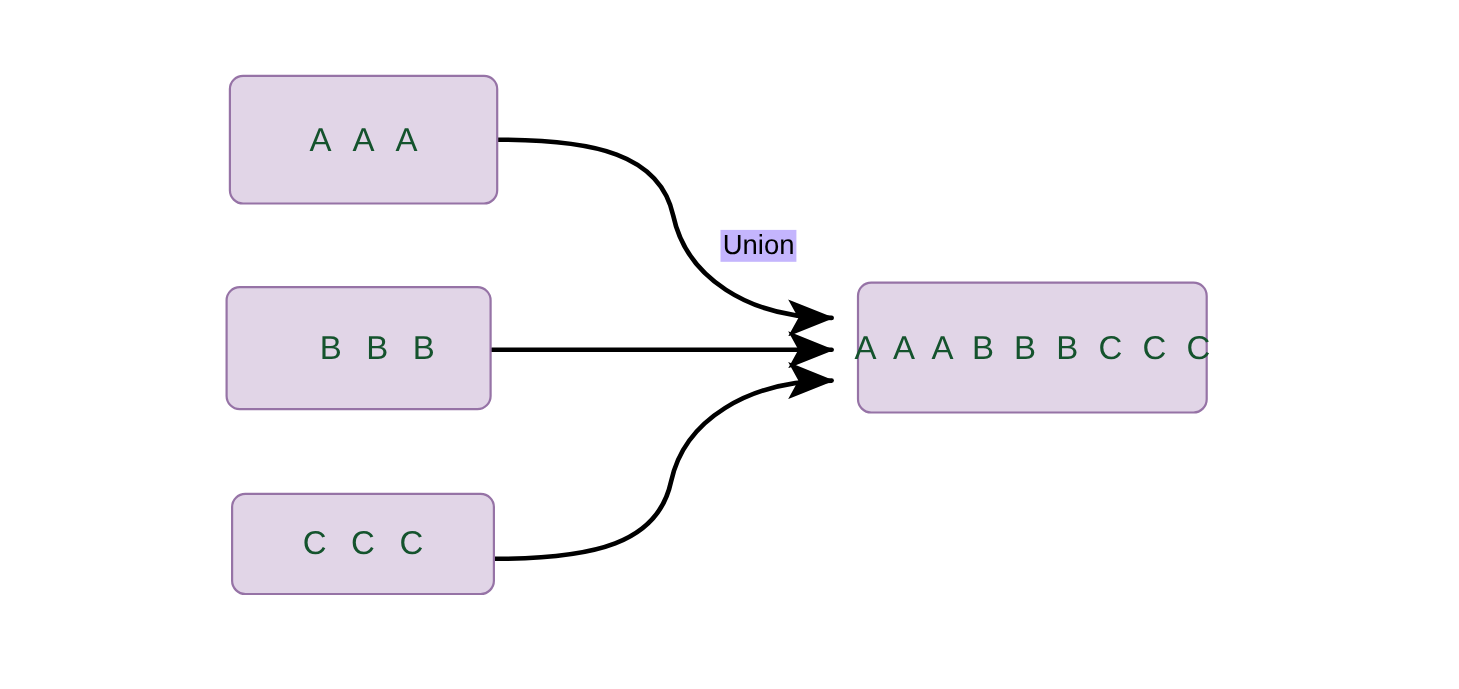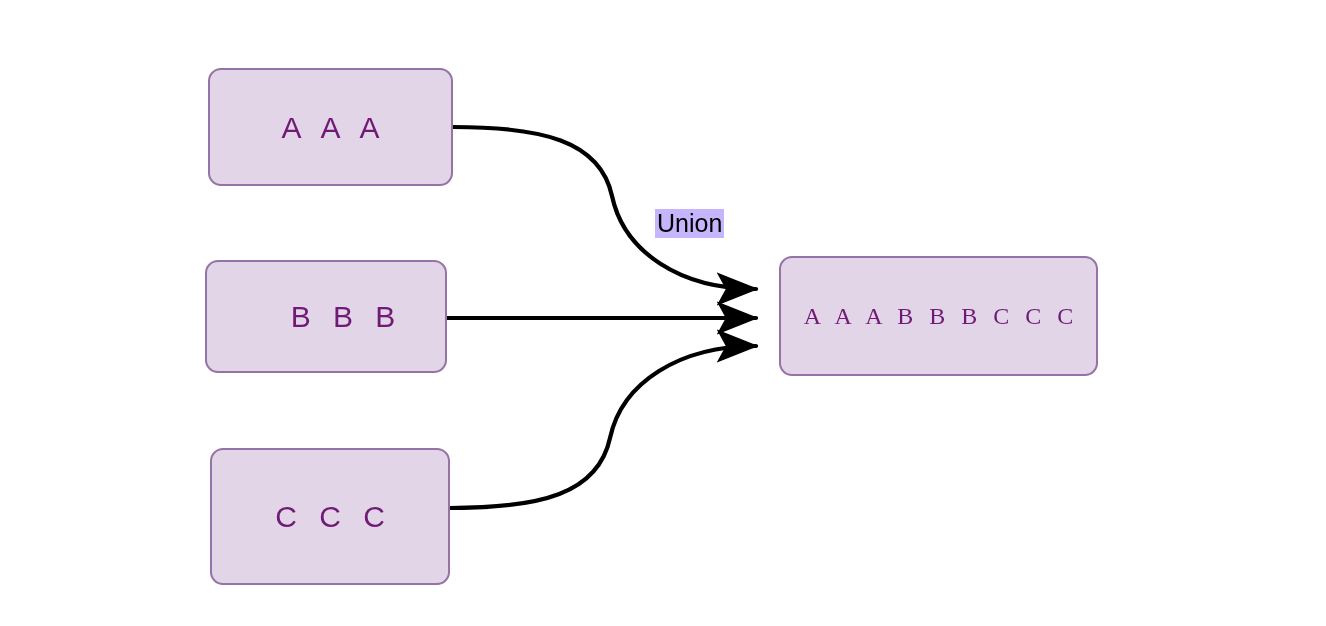--- a/index.html
+++ b/index.html
@@ -30,34 +30,34 @@
     position: absolute;
     box-sizing: border-box;
     background: #e1d5e7;
     border: 2px solid #9673a6;
     border-radius: 13px;
     display: flex;
     align-items: center;
     justify-content: center;
   }
   .node-label {
-    color: #701a75;
+    color: #14532d;
     font-family: "Liberation Sans", sans-serif;
     font-size: 30px;
     line-height: 1.1;
     letter-spacing: 7px;
     text-indent: 7px;
     white-space: nowrap;
     text-align: center;
   }
   #node-aaa  { left: 208px; top: 68px;  width: 245px; height: 118px; }
   #node-bbb  { left: 205px; top: 260px; width: 242px; height: 113px; padding-left: 34px; }
-  #node-ccc  { left: 210px; top: 448px; width: 240px; height: 137px; }
+  #node-ccc  { left: 210px; top: 448px; width: 240px; height: 93px; }
   #node-result { left: 779px; top: 256px; width: 319px; height: 120px; }
-  #node-result .node-label { letter-spacing: 5px; text-indent: 5px; font-size: 24px; font-family: Liberation Serif, serif; }
+  #node-result .node-label { letter-spacing: 5px; text-indent: 5px; font-size: 30px; }
 
   .edge-label {
     position: absolute;
     color: #000000;
     font-family: "Liberation Sans", sans-serif;
     font-size: 25px;
     line-height: 1.15;
     white-space: nowrap;
     background: #c4b5fd;
     padding: 0 2px;

